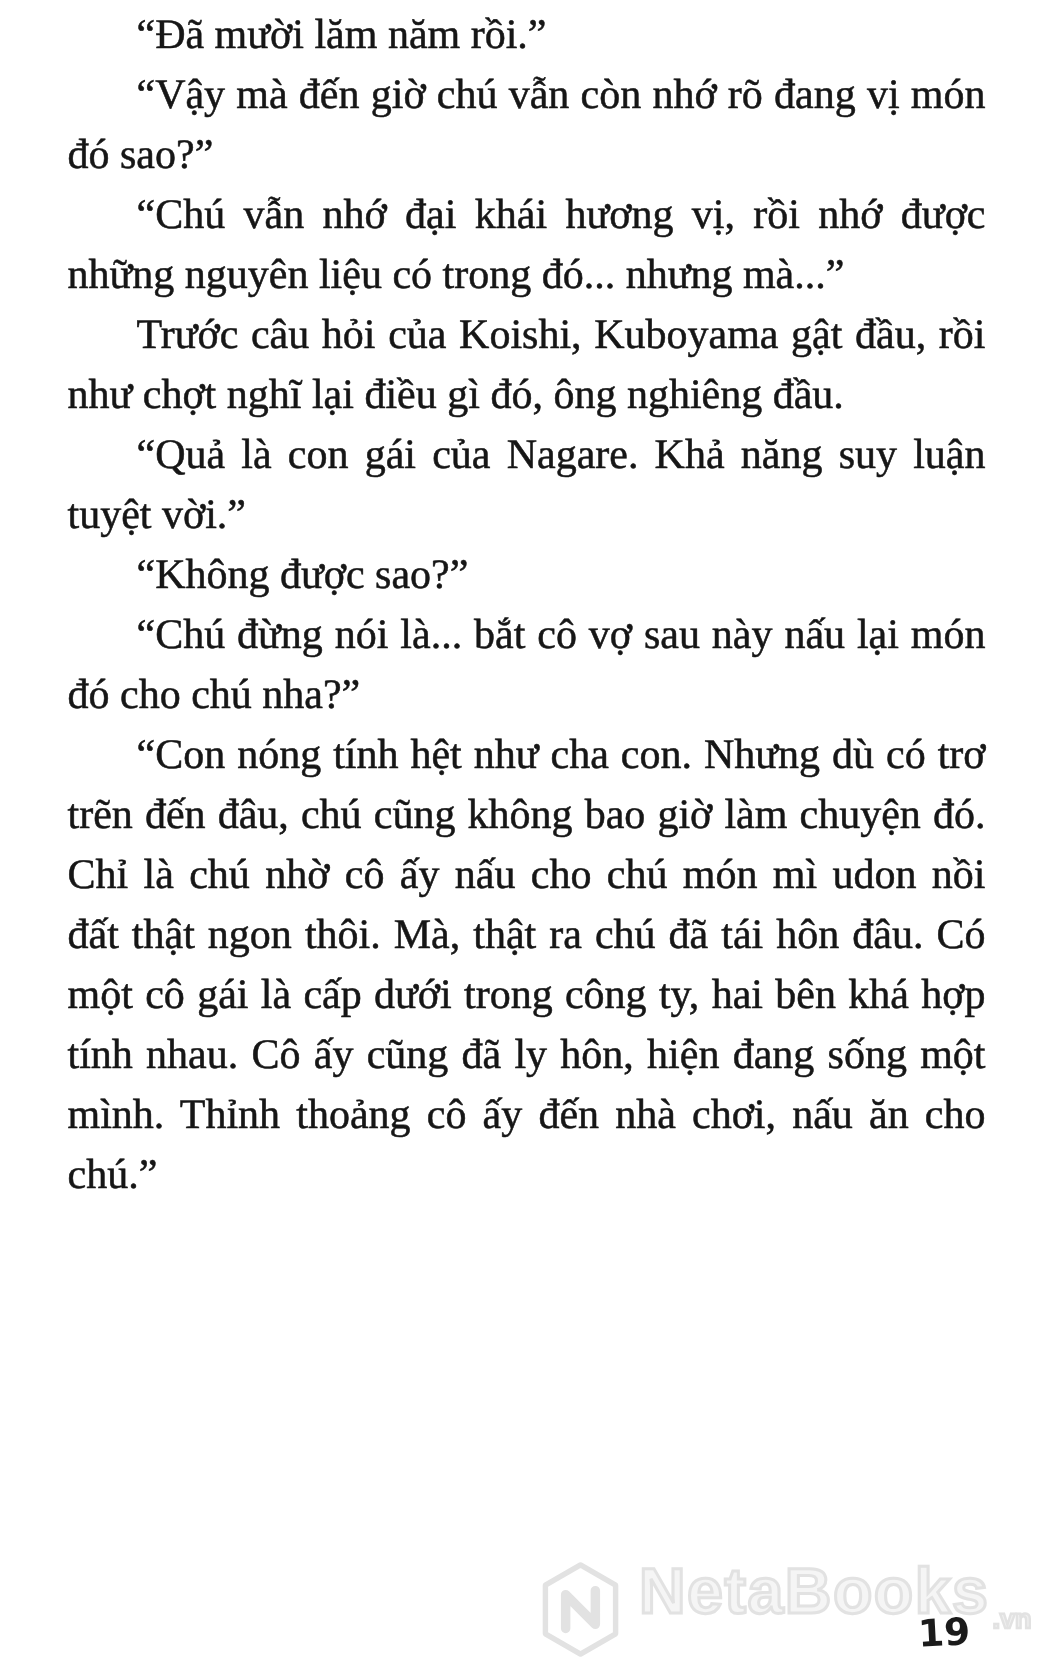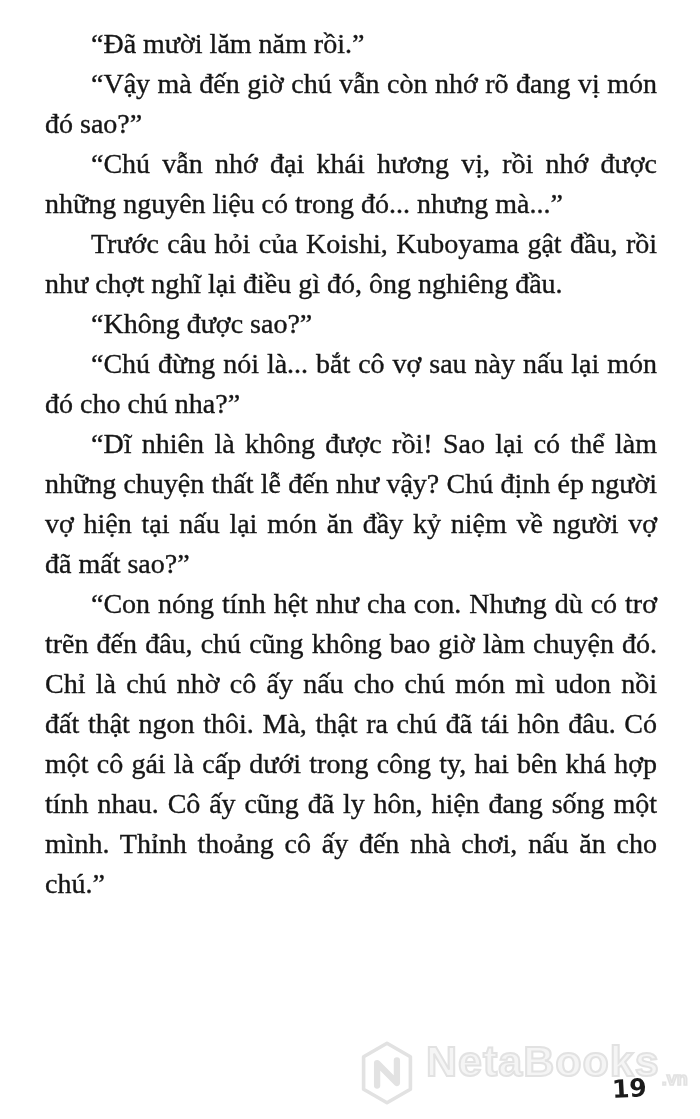--- a/index.html
+++ b/index.html
@@ -14,21 +14,21 @@
     overflow: hidden;
     font-family: "Liberation Serif", serif;
   }
   .page {
     position: absolute;
     inset: 0;
   }
   .text-block {
     position: absolute;
     left: 45px;
-    top: 24px;
+    top: 4px;
     width: 612px;
     color: #161616;
     font-size: 28px;
     line-height: 40px;
     text-align: justify;
     -webkit-text-stroke: 0.35px #161616;
   }
   .para {
     margin: 0;
     padding: 0;
@@ -89,23 +89,23 @@
 </head>
 <body>
 
 <div class="page">
 
   <div class="text-block">
       <p class="para">“Đã mười lăm năm rồi.”</p>
       <p class="para">“Vậy mà đến giờ chú vẫn còn nhớ rõ đang vị món đó sao?”</p>
       <p class="para">“Chú vẫn nhớ đại khái hương vị, rồi nhớ được những nguyên liệu có trong đó... nhưng mà...”</p>
       <p class="para">Trước câu hỏi của Koishi, Kuboyama gật đầu, rồi như chợt nghĩ lại điều gì đó, ông nghiêng đầu.</p>
+      <p class="para">“Quả là con gái của Nagare. Khả năng suy luận tuyệt vời.”</p>
       <p class="para">“Không được sao?”</p>
       <p class="para">“Chú đừng nói là... bắt cô vợ sau này nấu lại món đó cho chú nha?”</p>
-      <p class="para">“Dĩ nhiên là không được rồi! Sao lại có thể làm những chuyện thất lễ đến như vậy? Chú định ép người vợ hiện tại nấu lại món ăn đầy kỷ niệm về người vợ đã mất sao?”</p>
       <p class="para">“Con nóng tính hệt như cha con. Nhưng dù có trơ trẽn đến đâu, chú cũng không bao giờ làm chuyện đó. Chỉ là chú nhờ cô ấy nấu cho chú món mì udon nồi đất thật ngon thôi. Mà, thật ra chú đã tái hôn đâu. Có một cô gái là cấp dưới trong công ty, hai bên khá hợp tính nhau. Cô ấy cũng đã ly hôn, hiện đang sống một mình. Thỉnh thoảng cô ấy đến nhà chơi, nấu ăn cho chú.”</p>
     </div>
 
   <div class="footer">
     <div class="watermark">
       <svg class="wm-logo" viewBox="0 0 60 72" xmlns="http://www.w3.org/2000/svg">
         <polygon points="30,3 56,18 56,54 30,69 4,54 4,18" fill="#ffffff" stroke="#e2e2e2" stroke-width="4" stroke-linejoin="round"></polygon>
         <path d="M19 50 L19 25 L41 47 L41 22" fill="none" stroke="#e2e2e2" stroke-width="7" stroke-linecap="round" stroke-linejoin="round"></path>
       </svg>
       <span class="wm-text">NetaBooks</span>

